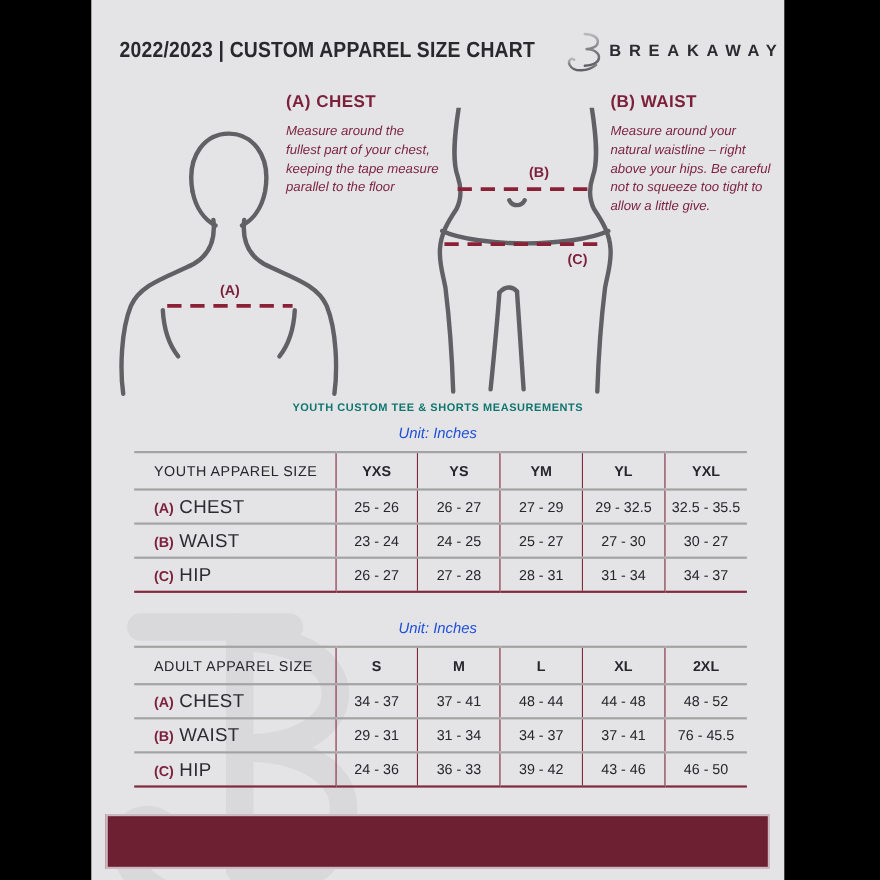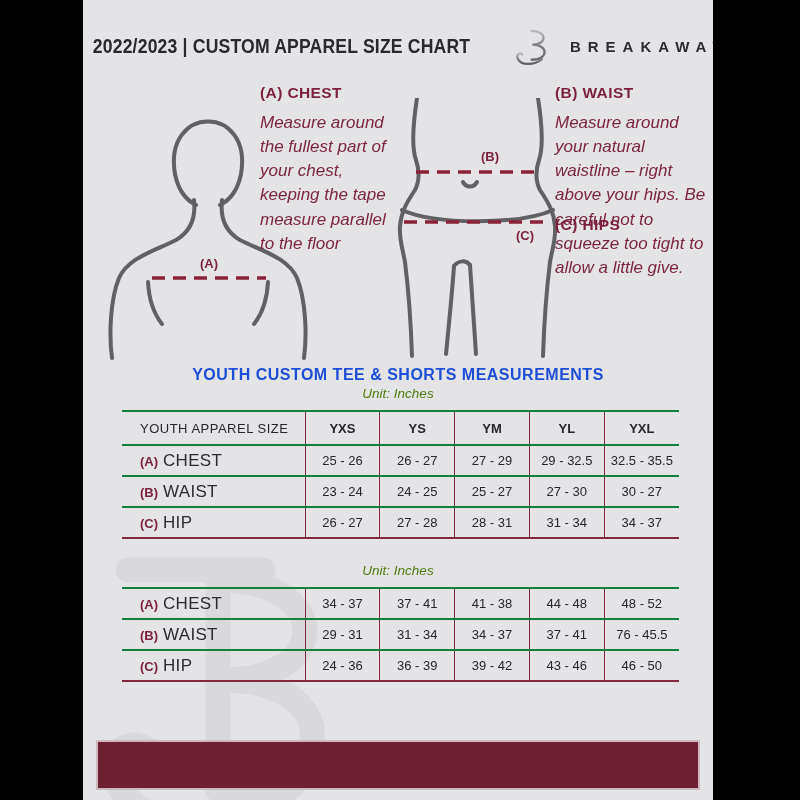--- a/index.html
+++ b/index.html
@@ -10,77 +10,77 @@
     margin: 0 auto; background: #000; overflow: hidden;
   }
   .page {
     position: absolute; left: 83px; top: 0; width: 630px; height: 800px;
     background: #e4e4e6; overflow: hidden;
   }
 
   
   .header {
     position: absolute; top: 22px; left: 0; width: 100%; height: 48px;
-    display: flex; align-items: center; justify-content: center; gap: 16px;
+    display: flex; align-items: center; justify-content: center; 
     z-index: 3;
   }
   .doc-title {
     font-size: 20px; font-weight: 800; color: #28282d;
     letter-spacing: 0.2px; white-space: nowrap;
     transform: scaleX(0.88); transform-origin: center;
   }
   .logo-svg { width: 42px; height: 48px; flex: 0 0 auto; }
   .brand {
     font-size: 15px; font-weight: 700; color: #2b2b31;
     letter-spacing: 7px; white-space: nowrap;
   }
 
   
   .instr { position: absolute; z-index: 2; }
   .instr h3 {
     font-size: 15.5px; font-weight: 800; color: #7c1f3a;
     letter-spacing: 0.4px; margin-bottom: 9px;
   }
   .instr p {
-    font-size: 17px; font-style: italic; line-height: 1.42;
+    font-size: 12px; font-style: italic; line-height: 1.42;
     color: #7d2440;
   }
   .instr-a { left: 177px; top: 84px;  width: 142px; }
   .instr-b { left: 472px; top: 84px;  width: 152px; }
   .instr-c { left: 472px; top: 216px; width: 152px; }
 
   
   .fig { position: absolute; z-index: 1; }
   .fig-upper { left: 25px;  top: 82px; }
   .fig-lower { left: 307px; top: 98px; }
   .sil { stroke: #606065; stroke-width: 4; fill: none; stroke-linecap: round; }
   .dashed { stroke: #8b2136; stroke-width: 3.4; fill: none; stroke-dasharray: 13 8; }
   .fig-label {
     font-family: "Liberation Sans", sans-serif; font-size: 13px;
     font-weight: 800; fill: #7c1f3a;
   }
 
   
   .sec-title {
     position: absolute; left: 0; width: 100%; text-align: center; z-index: 2;
-    font-size: 16px; font-weight: 800; color: #1d4ed8; letter-spacing: 0.5px;
+    font-size: 10px; font-weight: 800; color: #0f766e; letter-spacing: 0.5px;
   }
   .sec-sub {
     position: absolute; left: 0; width: 100%; text-align: center; z-index: 2;
-    font-size: 13.5px; font-style: italic; color: #4d7c0f;
+    font-size: 13.5px; font-style: italic; color: #1d4ed8;
   }
 
   
   table.size-table {
     position: absolute; width: 557px; border-collapse: collapse;
     table-layout: fixed; z-index: 2; background: transparent;
   }
   col.c-label { width: 183px; }
   table.size-table td {
-    border-top: 2px solid #15803d; height: 31px;
+    border-top: 2px solid #a3a3a3; height: 31px;
     text-align: center; vertical-align: middle;
     font-size: 13px; color: #26262b;
   }
   table.size-table tr.head-row td { height: 34px; }
   table.size-table tr:last-child td { border-bottom: 2px solid #802a3e; }
   td.label-cell { text-align: left !important; padding-left: 18px; }
   td.head-label { font-size: 13px; letter-spacing: 0.5px; color: #2f2f35; }
   td.size-cell { font-weight: 700; font-size: 13.5px; color: #26262b; border-left: 1.5px solid #802a3e; }
   td.val-cell  { border-left: 1.5px solid #802a3e; }
   .pfx { font-weight: 800; color: #7c1f3a; margin-right: 5px; font-size: 13px; }
@@ -162,21 +162,20 @@
 
     <div class="instr instr-a">
       <h3>(A) CHEST</h3>
       <p>Measure around the fullest part of your chest, keeping the tape measure parallel to the floor</p>
     </div>
     <div class="instr instr-b">
       <h3>(B) WAIST</h3>
       <p>Measure around your natural waistline – right above your hips. Be careful not to squeeze too tight to allow a little give.</p>
     </div>
     <div class="instr instr-c">
-      <h3>(C) HIPS</h3>
     </div>
 
     <div class="sec-title" style="top:366px;">YOUTH CUSTOM TEE &amp; SHORTS MEASUREMENTS</div>
     <div class="sec-sub" style="top:386px;">Unit: Inches</div>
 
     <table class="size-table" style="left:39px; top:410px;">
       <colgroup>
           <col class="c-label">
           <col>
           <col>
@@ -231,46 +230,54 @@
     <table class="size-table" style="left:39px; top:587px;">
       <colgroup>
           <col class="c-label">
           <col>
           <col>
           <col>
           <col>
           <col>
         </colgroup>
       <tbody>
+          <tr class="head-row">
+        <td class="label-cell head-label">ADULT APPAREL SIZE</td>
+        <td class="size-cell">S</td>
+        <td class="size-cell">M</td>
+        <td class="size-cell">L</td>
+        <td class="size-cell">XL</td>
+        <td class="size-cell">2XL</td>
+      </tr>
       <tr>
         <td class="label-cell">
           <span class="pfx">(A)</span><span class="row-name">CHEST</span>
         </td>
         <td class="val-cell">34 - 37</td>
         <td class="val-cell">37 - 41</td>
-        <td class="val-cell">41 - 38</td>
+        <td class="val-cell">48 - 44</td>
         <td class="val-cell">44 - 48</td>
         <td class="val-cell">48 - 52</td>
       </tr>
       <tr>
         <td class="label-cell">
           <span class="pfx">(B)</span><span class="row-name">WAIST</span>
         </td>
         <td class="val-cell">29 - 31</td>
         <td class="val-cell">31 - 34</td>
         <td class="val-cell">34 - 37</td>
         <td class="val-cell">37 - 41</td>
         <td class="val-cell">76 - 45.5</td>
       </tr>
       <tr>
         <td class="label-cell">
           <span class="pfx">(C)</span><span class="row-name">HIP</span>
         </td>
         <td class="val-cell">24 - 36</td>
-        <td class="val-cell">36 - 39</td>
+        <td class="val-cell">36 - 33</td>
         <td class="val-cell">39 - 42</td>
         <td class="val-cell">43 - 46</td>
         <td class="val-cell">46 - 50</td>
       </tr>
     </tbody>
       </table>
 
     <div class="footer-bar"></div>
   </div>
 </div>

